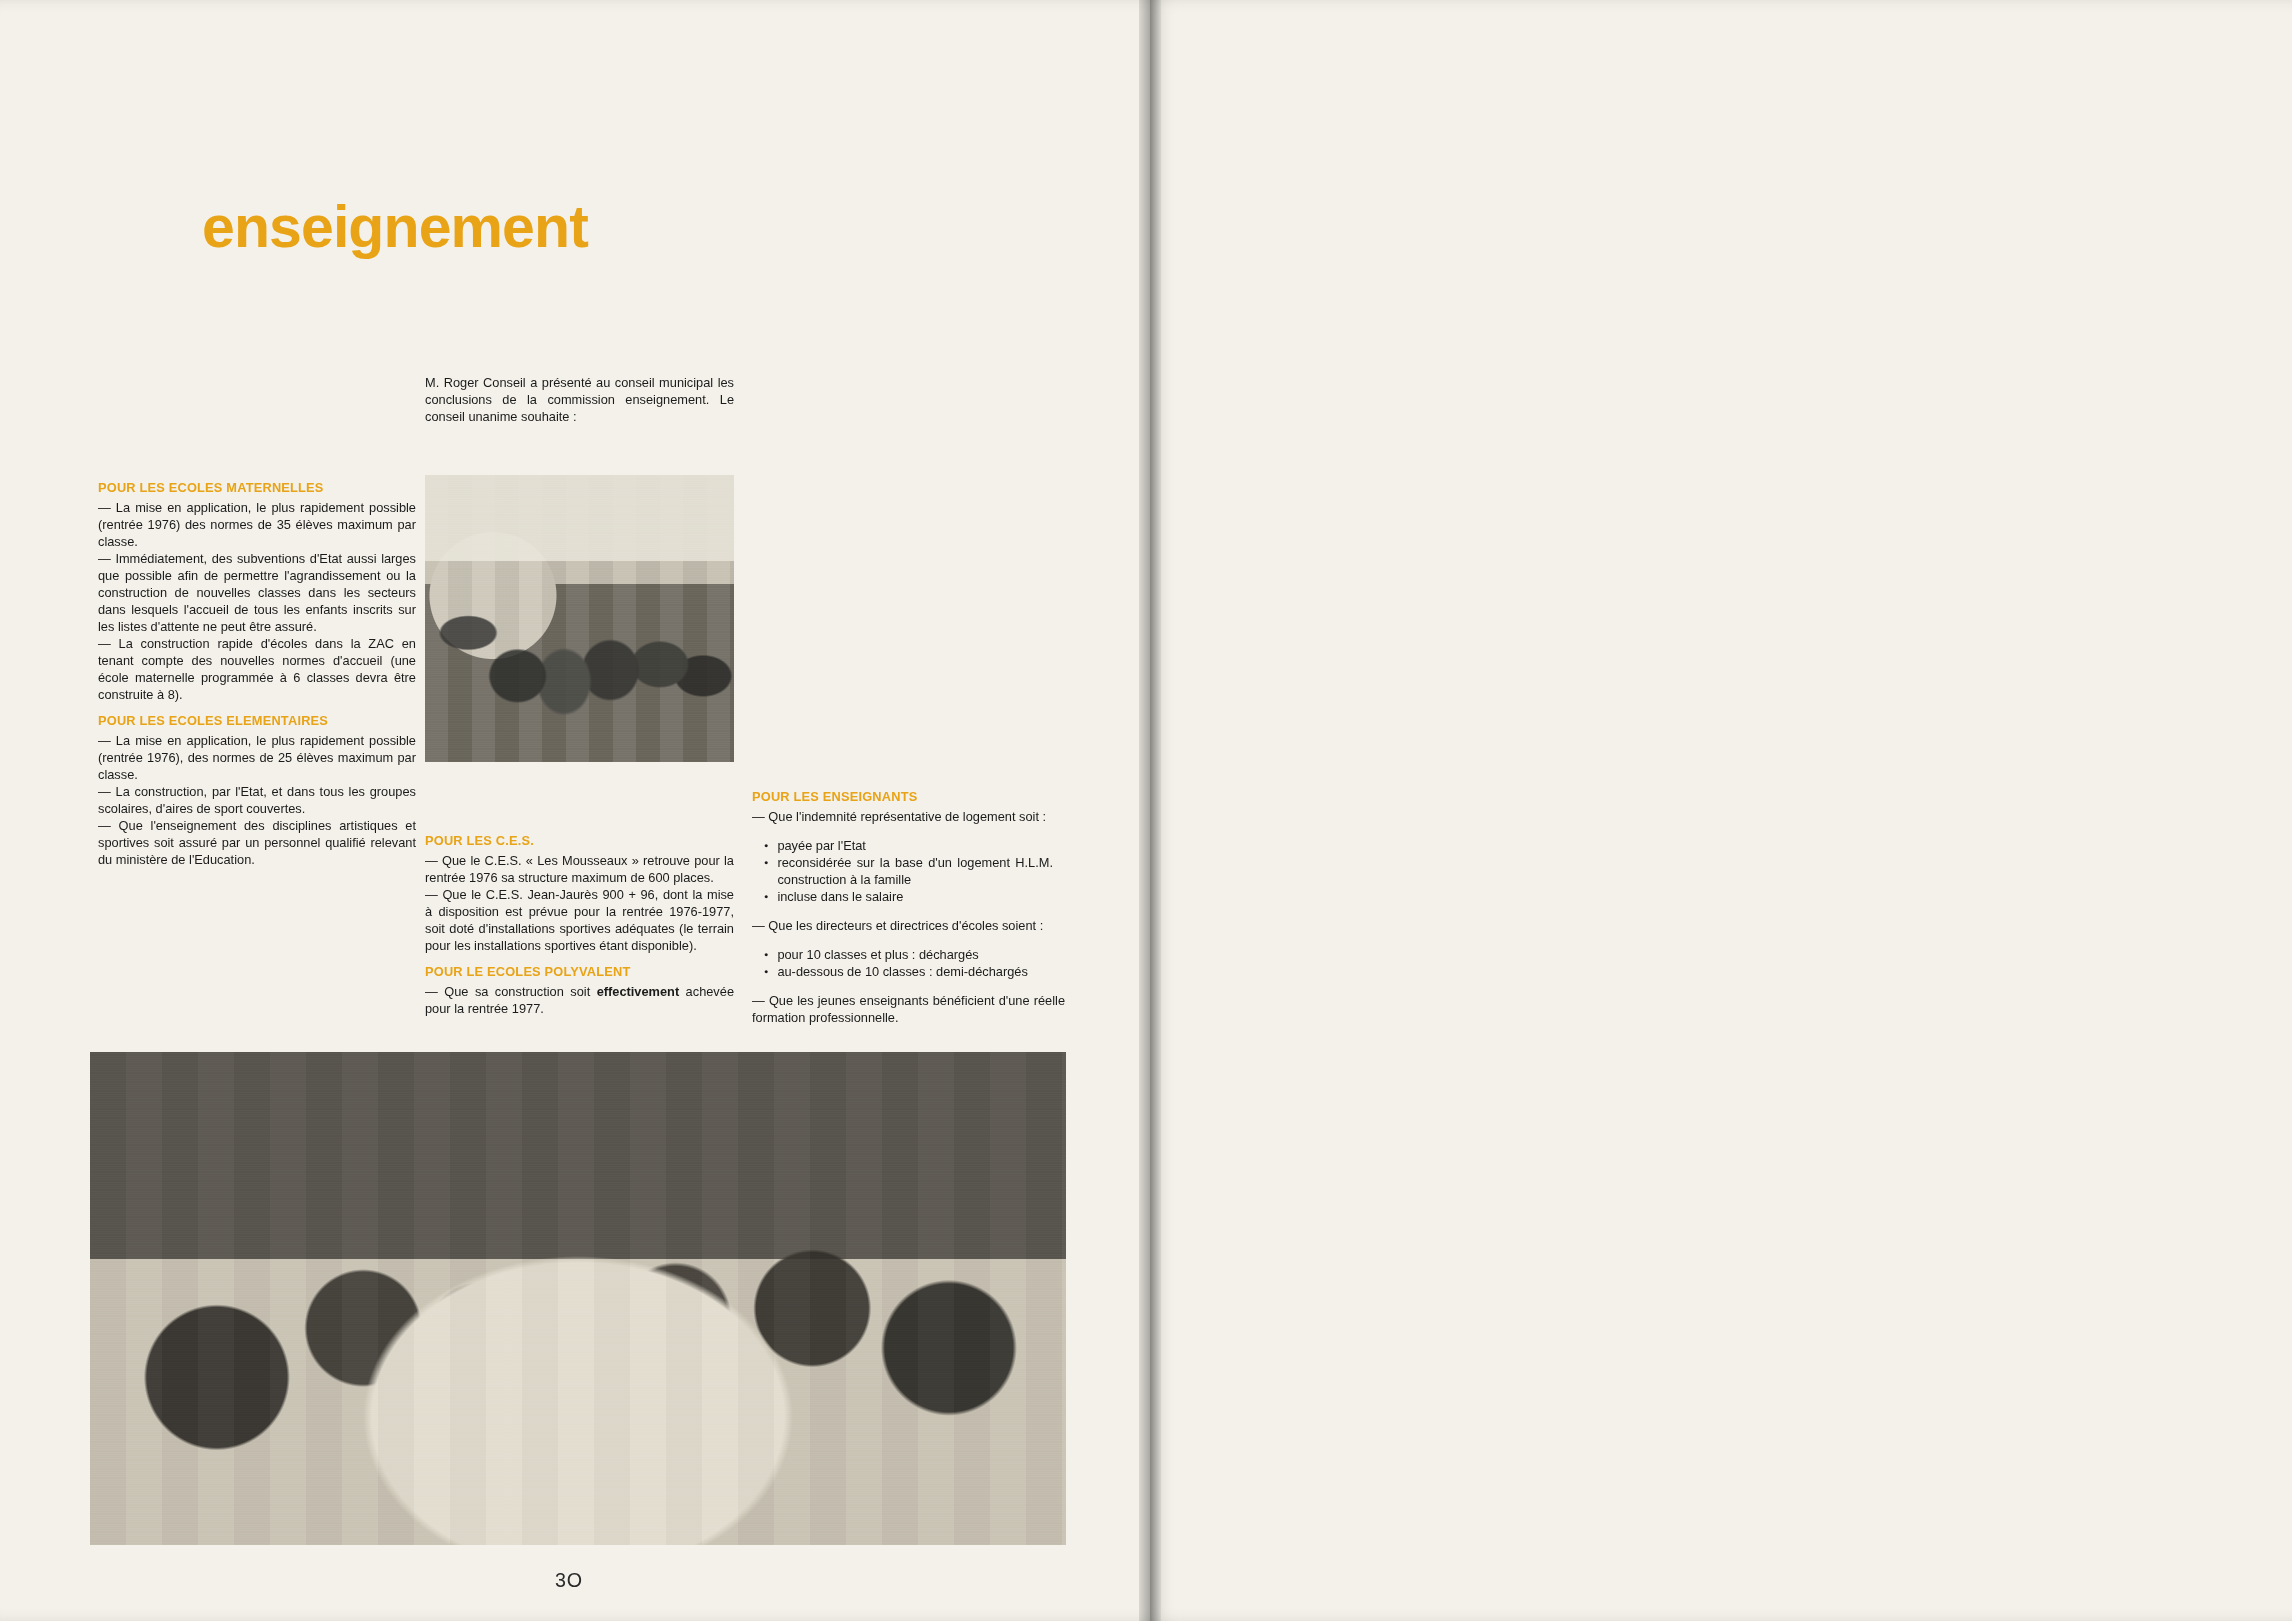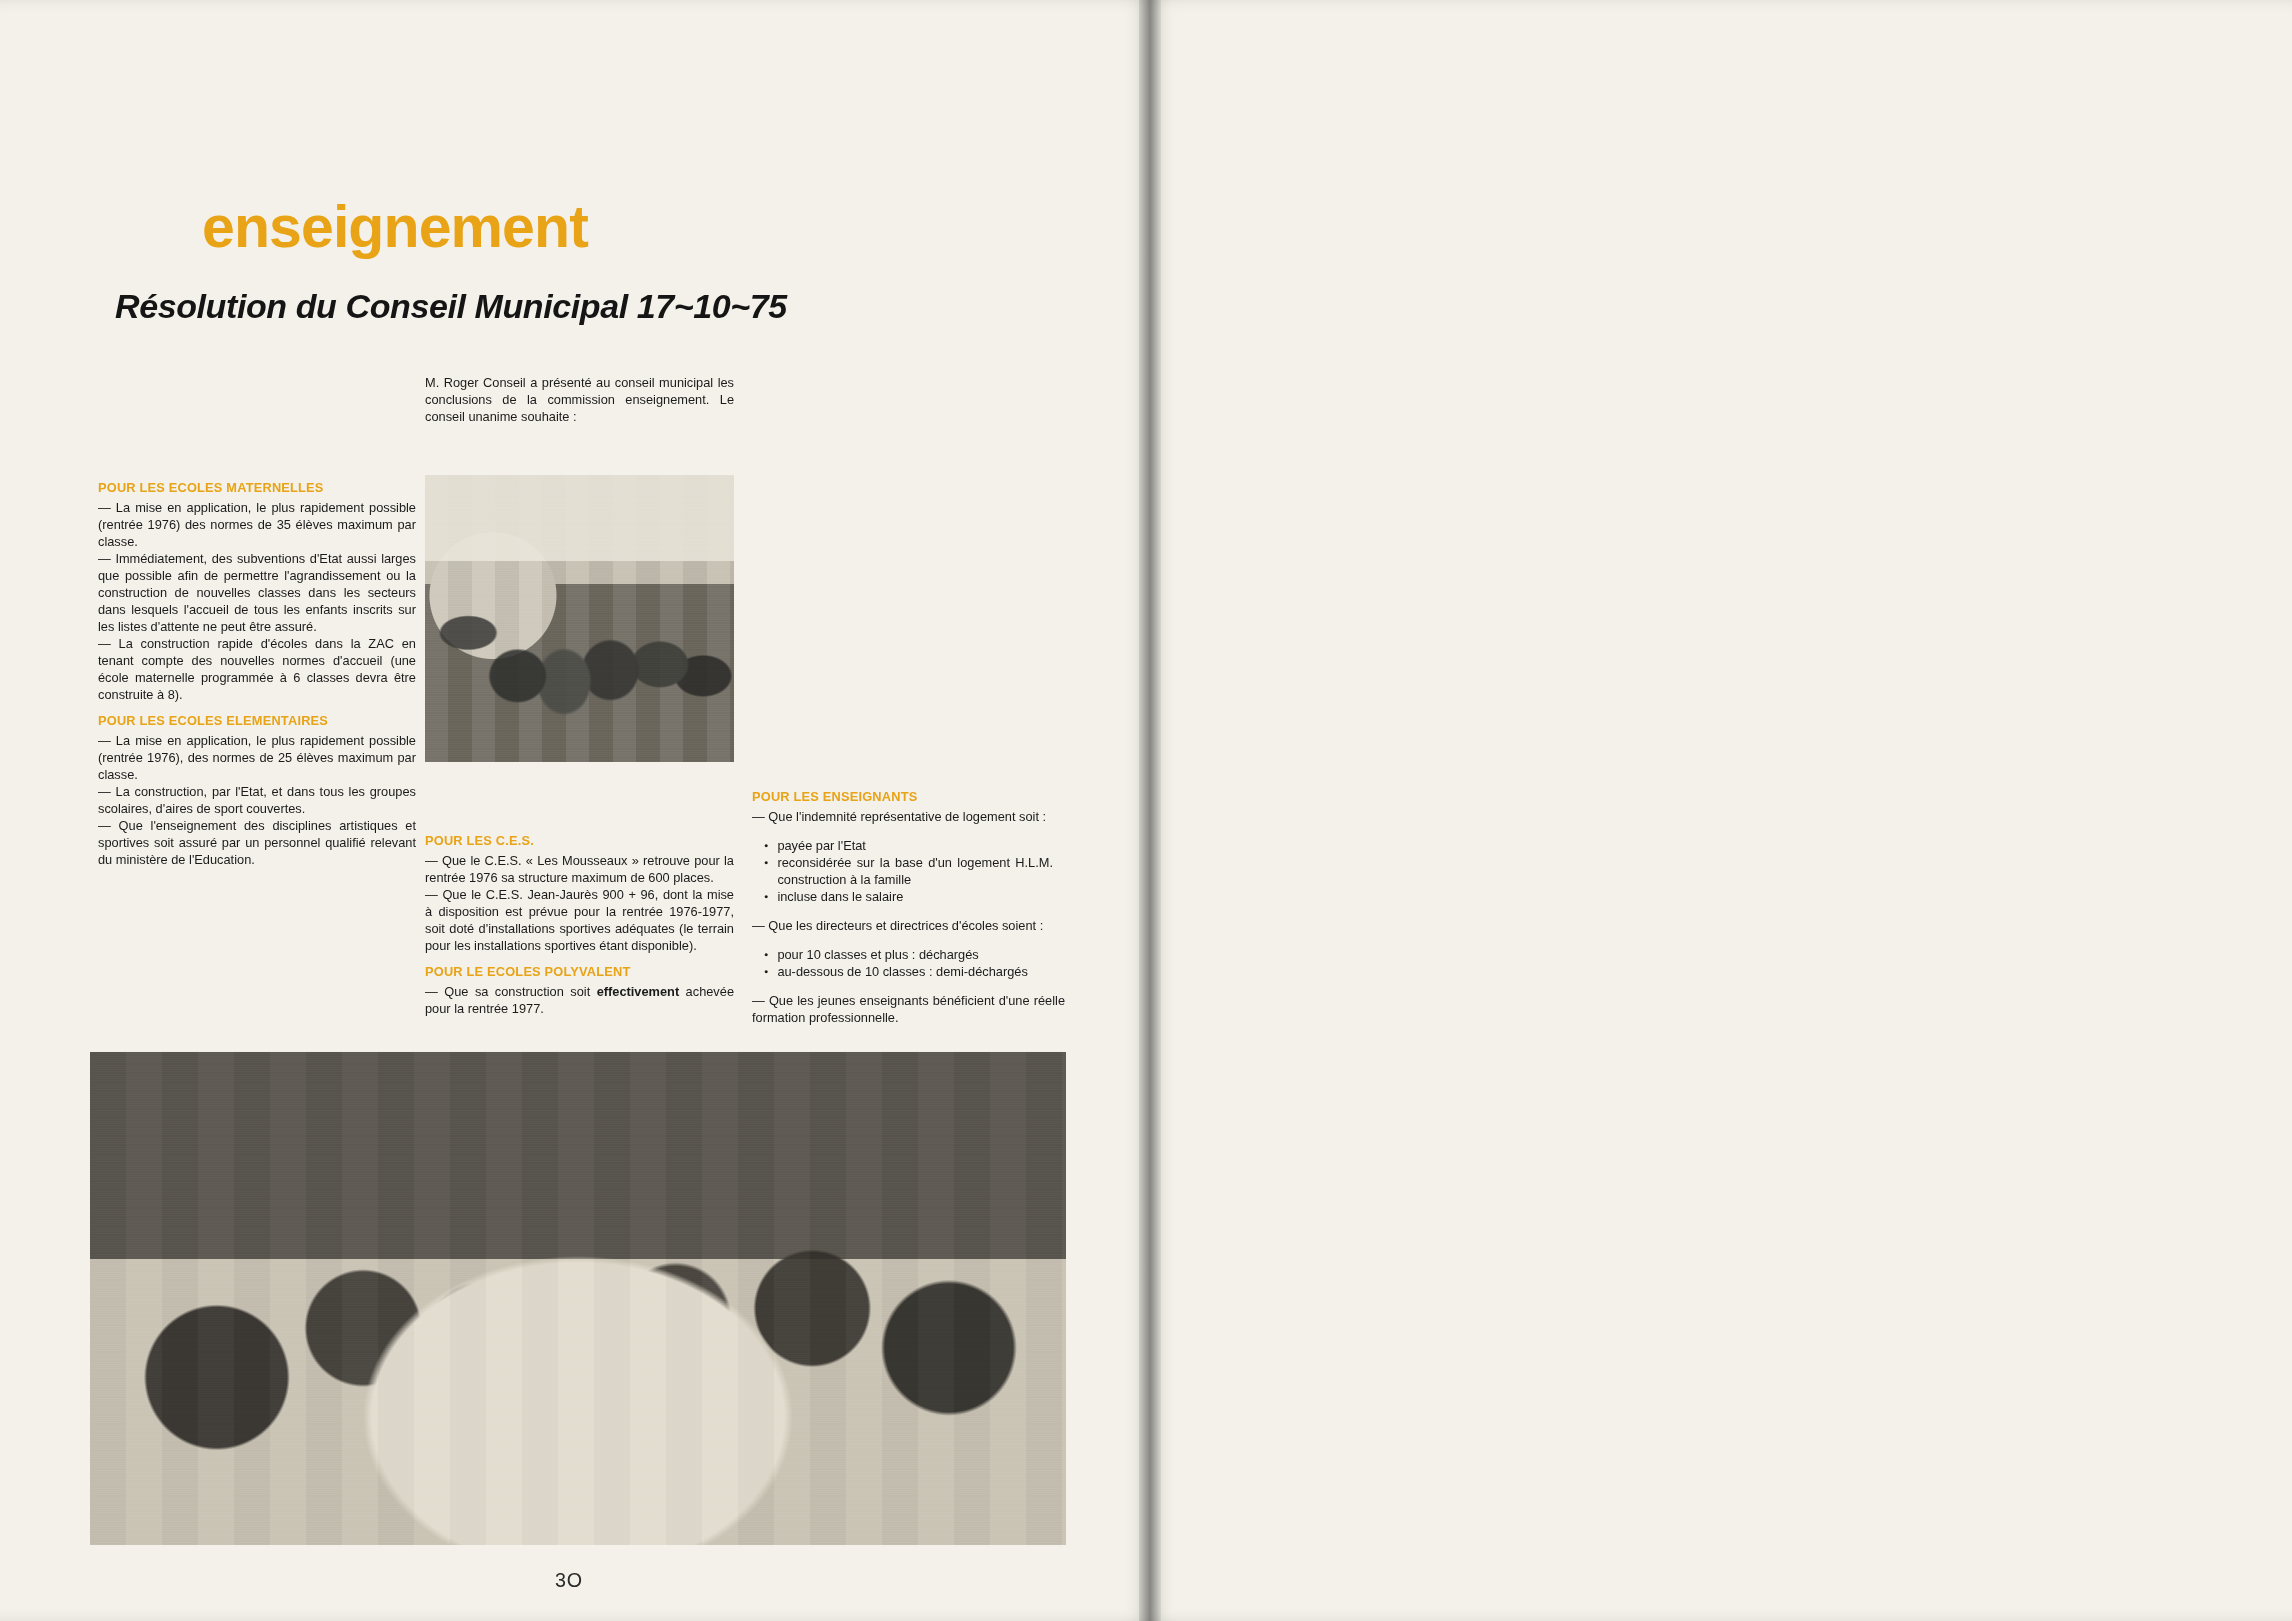--- a/index.html
+++ b/index.html
@@ -4,21 +4,21 @@
 <style>
   html,body{margin:0;padding:0;}
   body{
     width:2293px;height:1621px;
     background:#d9d6cc;
     font-family:"Liberation Sans", sans-serif;
     overflow:hidden;
   }
   .spread{position:relative;width:2293px;height:1621px;background:#cfcbc0;}
   .page{position:absolute;top:0;height:1621px;background:#f3f1e9;}
-  .page.left{left:0;width:1150px;box-shadow:inset -12.5px 0 23px -14.3px rgba(0,0,0,.45);}
+  .page.left{left:0;width:1150px;box-shadow:inset -12.5px 0 23px -14.3px rgba(0,0,0,.45);padding-left:40px;}
   .page.right{left:1150px;width:1143px;box-shadow:inset 12.5px 0 23px -14.3px rgba(0,0,0,.45);}
   .gutter{position:absolute;left:1139px;top:0;width:21.5px;height:1621px;
     background:linear-gradient(to right,rgba(0,0,0,.10),rgba(0,0,0,.30),rgba(0,0,0,.06));}
   .head-enseignement{
     position:absolute;left:202px;top:193px;
     font-size:59px;font-weight:700;letter-spacing:-0.9px;color:#e8a317;
     font-family:"Liberation Sans", sans-serif;
   }
   .sub-resolution{
     position:absolute;left:115px;top:287px;
@@ -46,21 +46,20 @@
     mix-blend-mode:overlay;opacity:.55;}
 </style>
 </head>
 <body>
 
 <div class="spread">
 
   <div class="page left">
 
     <div class="head-enseignement">enseignement</div>
-    <div class="sub-resolution">Résolution du Conseil Municipal   17~10~75</div>
 
     <div class="col" style="left:425px;top:374px;width:309px;">
       <p>M. Roger Conseil a présenté au conseil municipal les conclusions de la commission enseignement. Le conseil unanime souhaite :</p>
     </div>
 
     <div class="col" style="left:98px;top:479px;width:318px;">
       <div class="secttitle first">POUR LES ECOLES MATERNELLES</div>
       <p>— La mise en application, le plus rapidement possible (rentrée 1976) des normes de 35 élèves maximum par classe.</p>
       <p>— Immédiatement, des subventions d'Etat aussi larges que possible afin de permettre l'agrandissement ou la construction de nouvelles classes dans les secteurs dans lesquels l'accueil de tous les enfants inscrits sur les listes d'attente ne peut être assuré.</p>
       <p>— La construction rapide d'écoles dans la ZAC en tenant compte des nouvelles normes d'accueil (une école maternelle programmée à 6 classes devra être construite à 8).</p>

